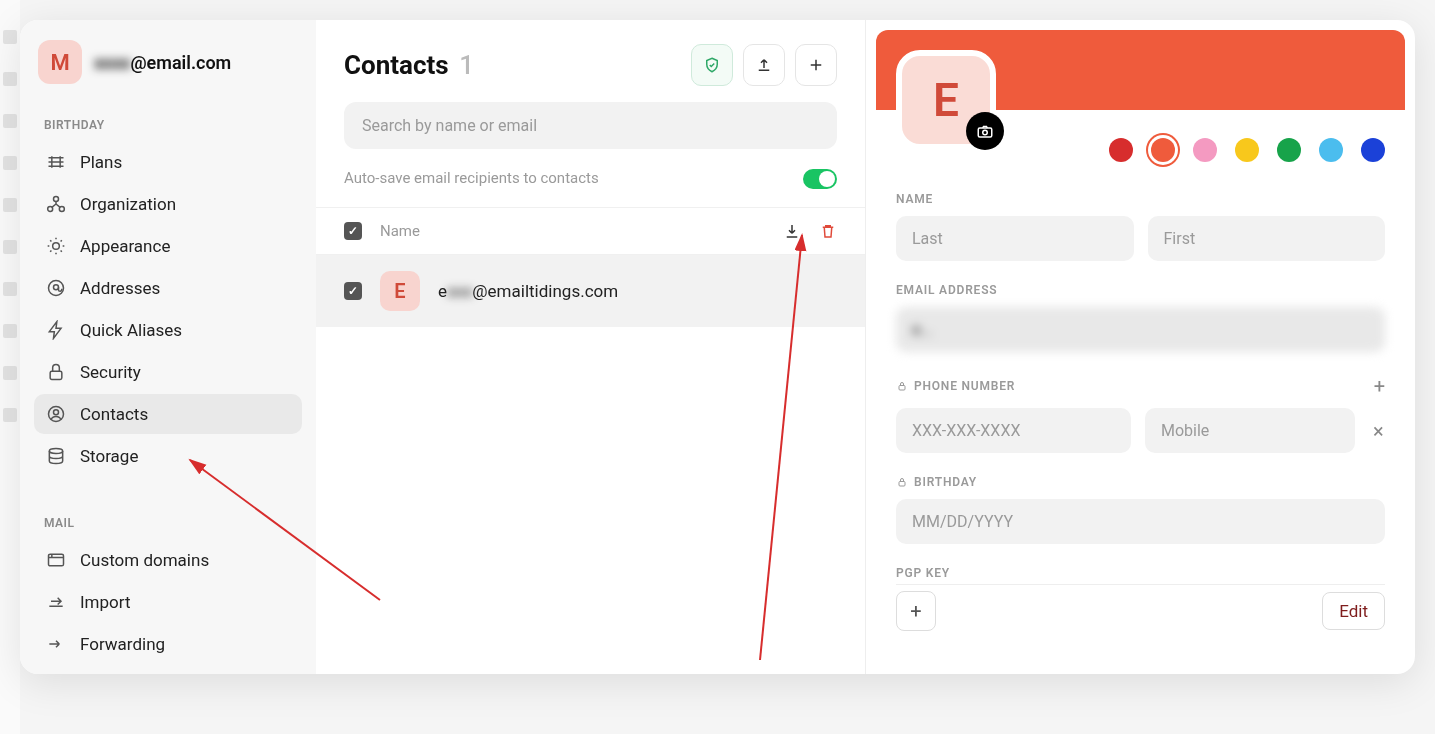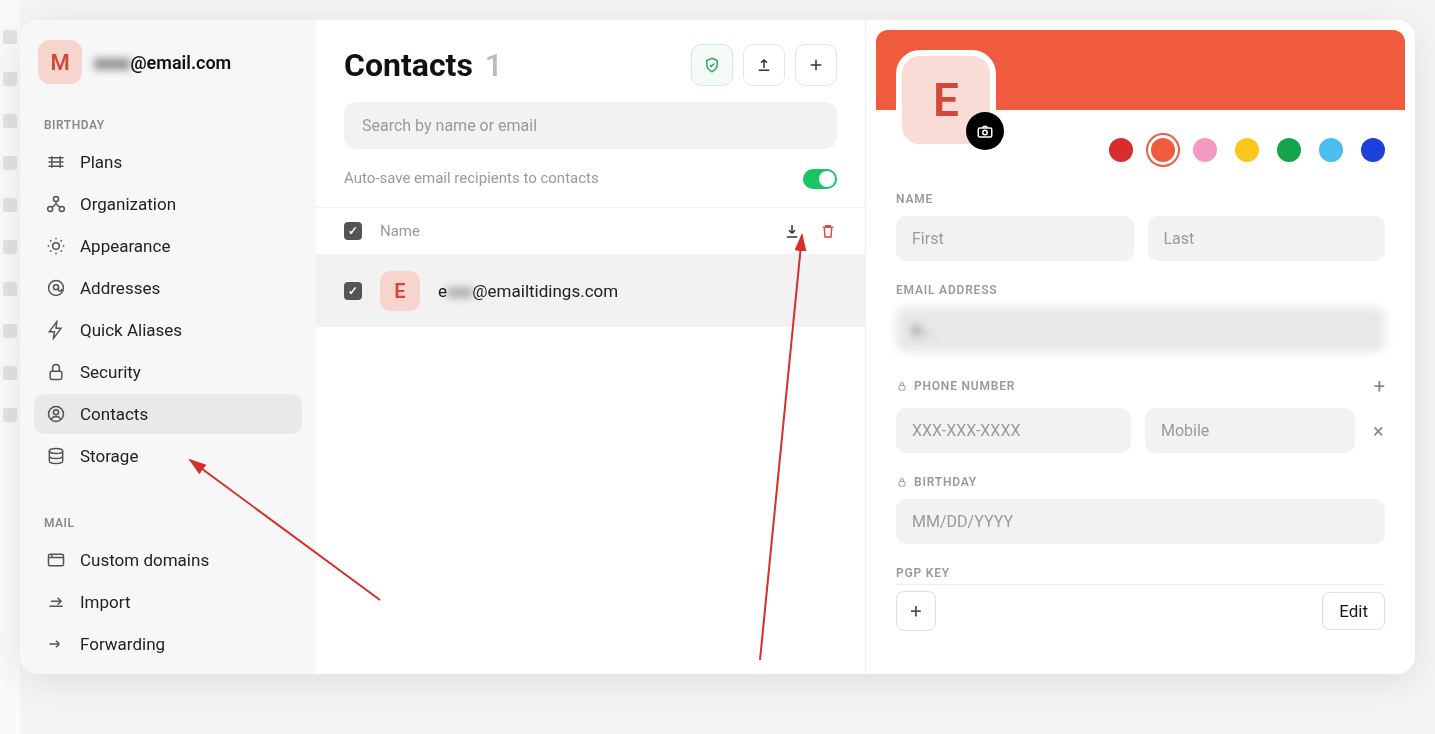--- a/index.html
+++ b/index.html
@@ -19,21 +19,21 @@
   
   .section-label { font-size: 12px; letter-spacing: 0.5px; color: #8a8a8a; font-weight: 600; padding: 6px 10px; margin-bottom: 4px; }
   .nav-item { display: flex; align-items: center; gap: 14px; padding: 10px 12px; border-radius: 10px; font-size: 17px; color: #222; cursor: pointer; margin-bottom: 2px; }
   .nav-item.active { background: #e9e9e9; }
   .nav-icon { width: 20px; height: 20px; display: flex; align-items: center; justify-content: center; color: #555; }
   .nav-icon svg { width: 20px; height: 20px; stroke: currentColor; fill: none; stroke-width: 1.8; }
   
   
   .mid { width: 550px; border-right: 1px solid #eee; display: flex; flex-direction: column; }
   .mid-header { padding: 24px 28px 16px; display: flex; align-items: center; justify-content: space-between; }
-  .mid-title { font-size: 32px; font-weight: 700; color: #111; }
+  .mid-title { font-size: 26px; font-weight: 700; color: #111; }
   .mid-title .count { color: #bbb; font-weight: 500; margin-left: 4px; }
   .mid-actions { display: flex; gap: 10px; }
   .icon-btn { width: 42px; height: 42px; border: 1px solid #e5e5e5; background: #fff; border-radius: 10px; display: flex; align-items: center; justify-content: center; cursor: pointer; }
   .icon-btn.shield { border-color: #cfeadb; background: #f3fbf6; }
   .icon-btn svg { width: 18px; height: 18px; stroke: #333; fill: none; stroke-width: 2; }
   .icon-btn.shield svg { stroke: #2fa868; }
   
   .search-wrap { padding: 0 28px 14px; }
   .search-input { width: 100%; border: none; background: #f2f2f2; border-radius: 12px; padding: 14px 18px; font-size: 16px; color: #333; }
   .search-input::placeholder { color: #9a9a9a; }
@@ -78,21 +78,21 @@
   
   .input-row { display: flex; gap: 14px; margin-bottom: 22px; }
   .text-input { flex: 1; border: none; background: #f2f2f2; border-radius: 10px; padding: 13px 16px; font-size: 16px; color: #333; }
   .text-input::placeholder { color: #9a9a9a; }
   .text-input.blurred { filter: blur(5px); background: #e8e8e8; }
   .phone-type { width: 210px; }
   .remove-x { font-size: 20px; color: #888; align-self: center; cursor: pointer; padding: 0 4px; }
   
   .bottom-row { display: flex; justify-content: space-between; align-items: center; padding-top: 6px; border-top: 1px solid #eee; margin-top: -6px; }
   .add-btn { width: 40px; height: 40px; border: 1px solid #ddd; border-radius: 8px; display: flex; align-items: center; justify-content: center; font-size: 20px; color: #555; cursor: pointer; }
-  .edit-btn { border: 1px solid #ddd; border-radius: 8px; padding: 8px 16px; font-size: 17px; color: #0f172a; cursor: pointer; background: #fff; }
+  .edit-btn { border: 1px solid #ddd; border-radius: 8px; padding: 8px 16px; font-size: 17px; color: #7f1d1d; cursor: pointer; background: #fff; }
   
   
   .arrow-svg { position: absolute; pointer-events: none; z-index: 100; }
 </style>
 </head>
 <body>
 
 <div class="bg-strip">
   <div class="bi"></div>
     <div class="bi"></div>
@@ -288,22 +288,22 @@
         <div class="color-dot" style="background: rgb(244, 154, 193); color: rgb(244, 154, 193);"></div>
         <div class="color-dot" style="background: rgb(248, 200, 28); color: rgb(248, 200, 28);"></div>
         <div class="color-dot" style="background: rgb(23, 163, 74); color: rgb(23, 163, 74);"></div>
         <div class="color-dot" style="background: rgb(75, 189, 238); color: rgb(75, 189, 238);"></div>
         <div class="color-dot" style="background: rgb(27, 65, 216); color: rgb(27, 65, 216);"></div>
       </div>
 
     <div class="form">
       <div class="field-label">NAME</div>
       <div class="input-row">
+        <input class="text-input" placeholder="Last" style="">
         <input class="text-input" placeholder="First" style="">
-        <input class="text-input" placeholder="Last" style="">
       </div>
 
       <div class="field-label">EMAIL ADDRESS</div>
       <div class="input-row">
         <input class="text-input blurred" value="e..." style="">
       </div>
 
       <div class="field-label-row">
         <div class="field-label" style="margin-bottom:0">
           <svg viewBox="0 0 24 24">

